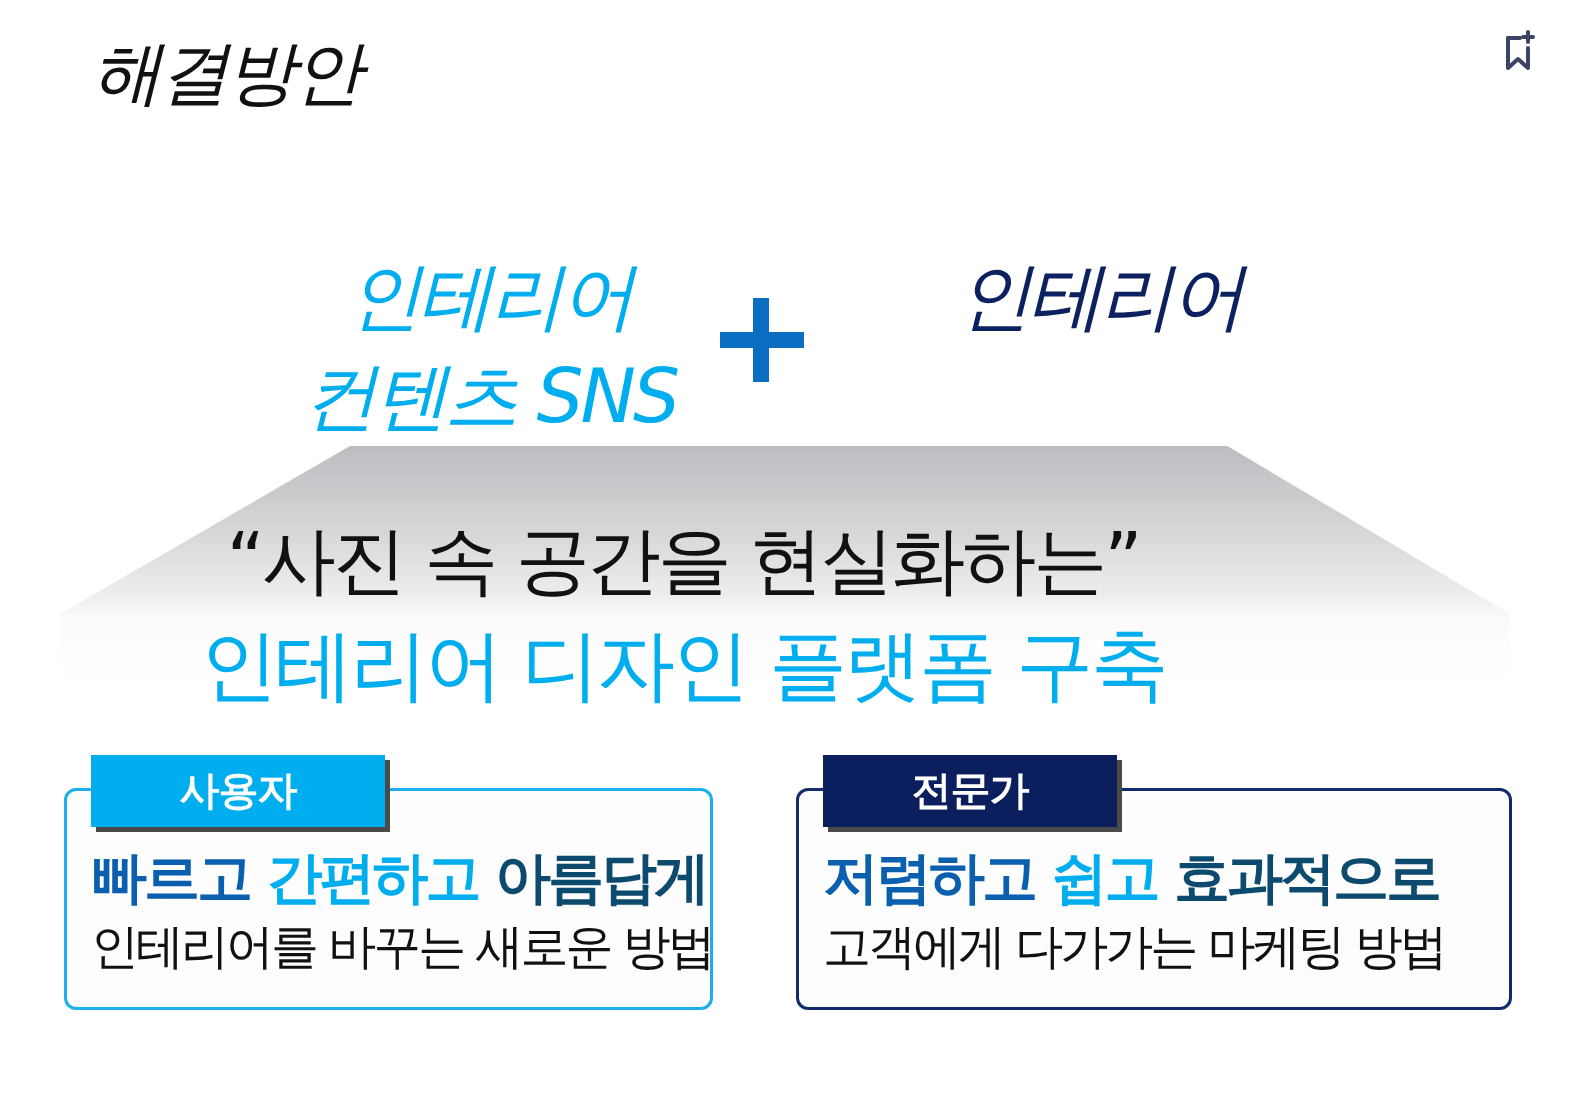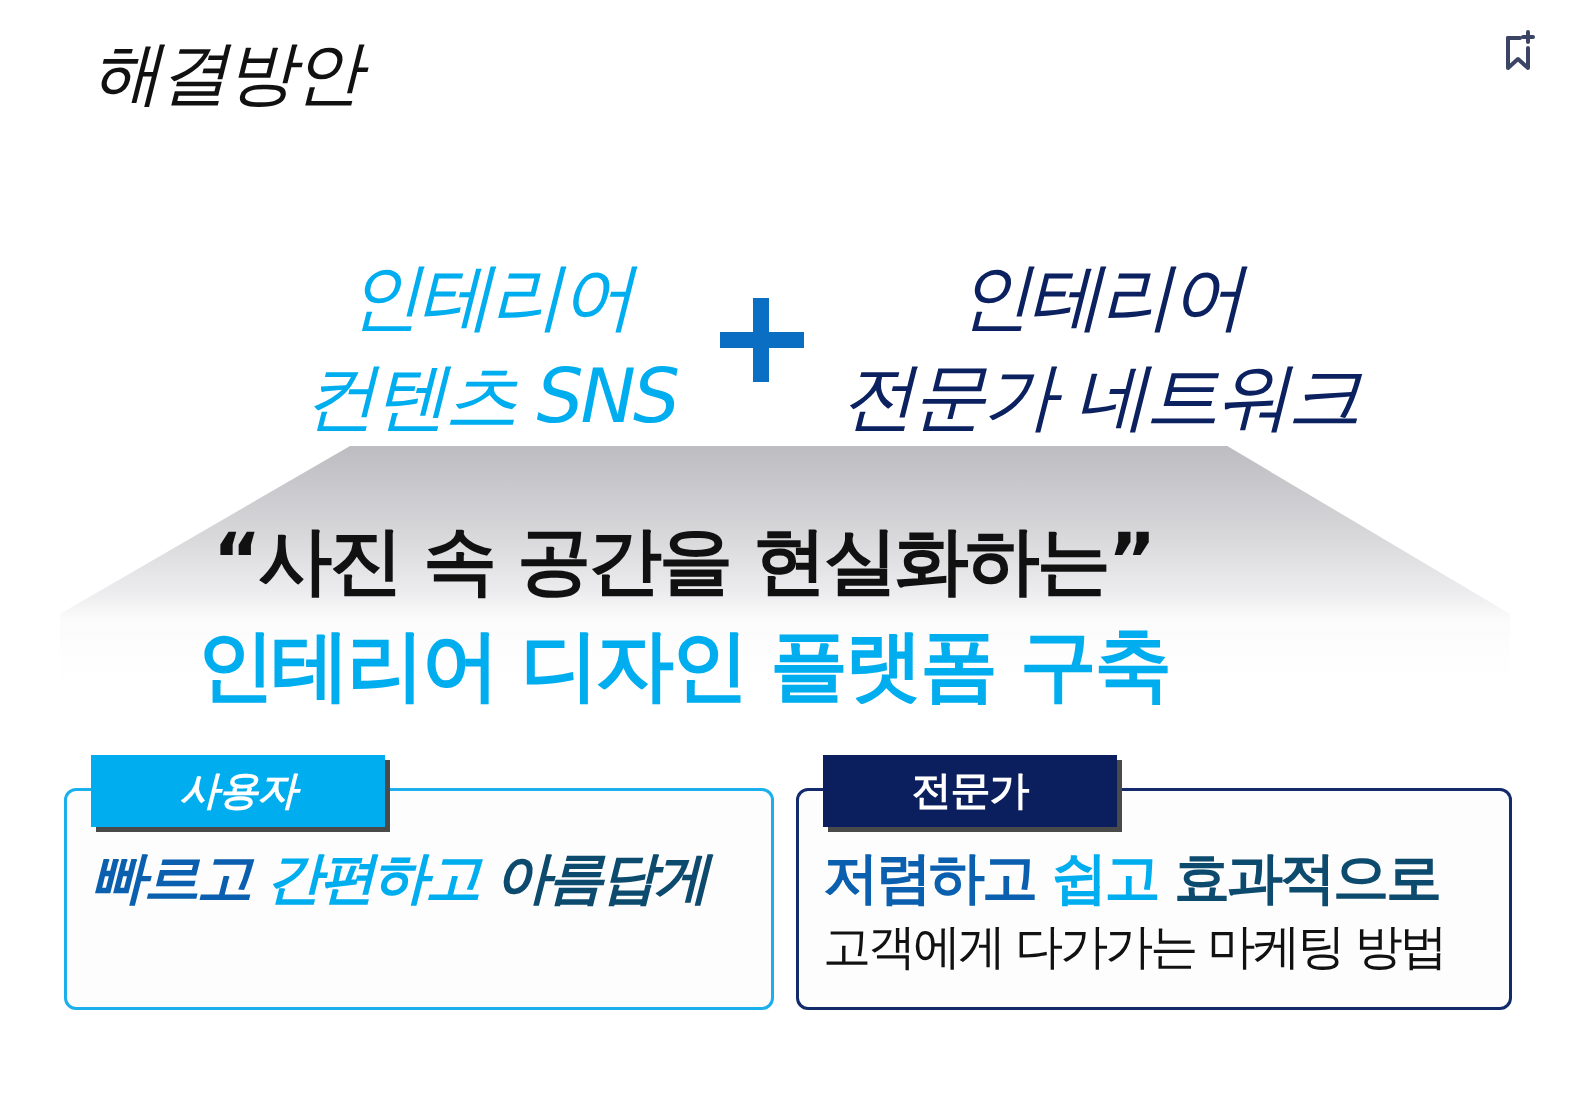--- a/index.html
+++ b/index.html
@@ -76,21 +76,21 @@
       width: 1570px;
       height: 140px;
       background: linear-gradient(to bottom, rgba(255,255,255,0) 0%, #ffffff 70%);
     }
     .slogan {
       position: absolute;
       left: 0;
       width: 1366px;
       text-align: center;
       white-space: nowrap;
-      font-weight: bold;
+      font-weight: normal;
       letter-spacing: -3px;
     }
     .slogan-quote {
       top: 512px;
       font-size: 74px;
       color: #111111;
     }
     .slogan-main {
       top: 614px;
       font-size: 78px;
@@ -99,23 +99,22 @@
     .card {
       position: absolute;
       top: 788px;
       height: 222px;
       border-radius: 12px;
       background: #fdfdfd;
       box-sizing: border-box;
     }
     .card-user {
       left: 64px;
-      width: 710px;
+      width: 649px;
       border: 3px solid #1bb0ec;
-      font-style: italic;
     }
     .card-pro {
       left: 796px;
       width: 716px;
       border: 3px solid #132a6b;
     }
     .card-tag {
       position: absolute;
       top: -36px;
       left: 24px;
@@ -179,36 +178,36 @@
 
 <div class="plus-icon">
   <svg width="84" height="84" viewBox="0 0 84 84">
     <rect x="33" y="0" width="16" height="84" fill="#0a6fc2"></rect>
     <rect x="0" y="34" width="84" height="16" fill="#0a6fc2"></rect>
   </svg>
 </div>
 
 <div class="headline headline-right">
   <div>인테리어</div>
-  <div>전문가 네트워크</div>
 </div>
 
 <div class="trapezoid"></div>
 <div class="trapezoid-fade"></div>
 
 <div class="slogan slogan-quote">“사진 속 공간을 현실화하는”</div>
 <div class="slogan slogan-main">인테리어 디자인 플랫폼 구축</div>
 
 <div class="card card-user">
   <div class="card-tag">사용자</div>
   <div class="card-headline">
     <span class="w-dark">빠르고</span>
     <span class="w-cyan">간편하고</span>
     <span class="w-teal">아름답게</span>
   </div>
+  <div class="card-desc">인테리어를 바꾸는 새로운 방법</div>
 </div>
 
 <div class="card card-pro">
   <div class="card-tag">전문가</div>
   <div class="card-headline">
     <span class="w-dark">저렴하고</span>
     <span class="w-cyan">쉽고</span>
     <span class="w-teal">효과적으로</span>
   </div>
   <div class="card-desc">고객에게 다가가는 마케팅 방법</div>

